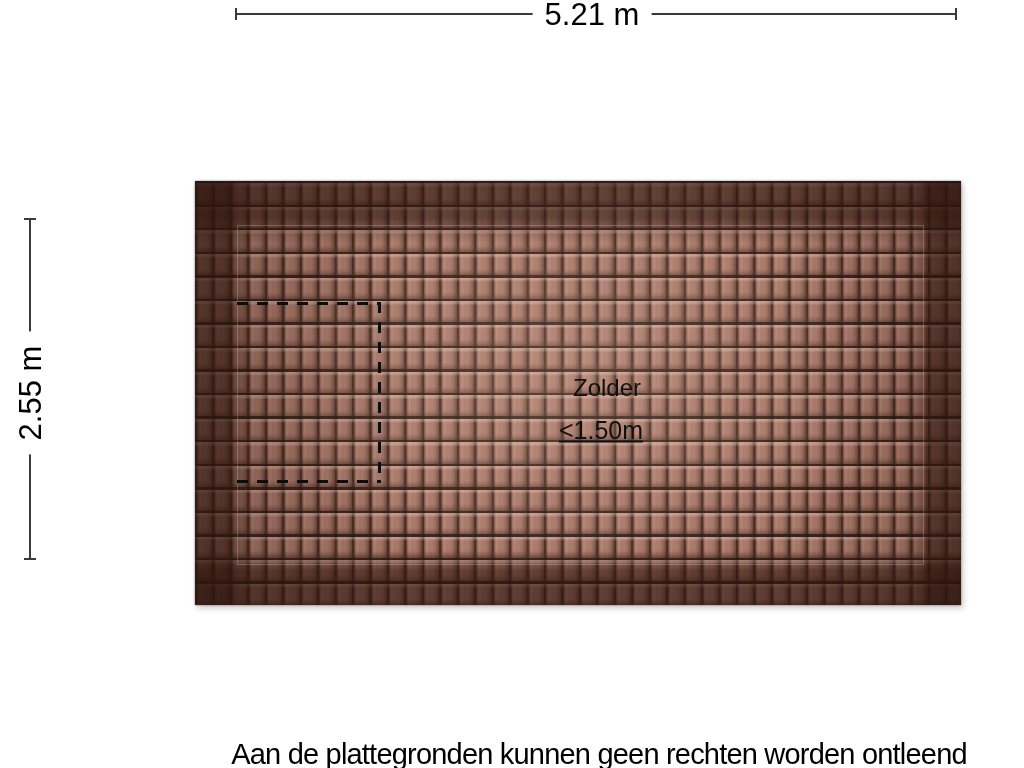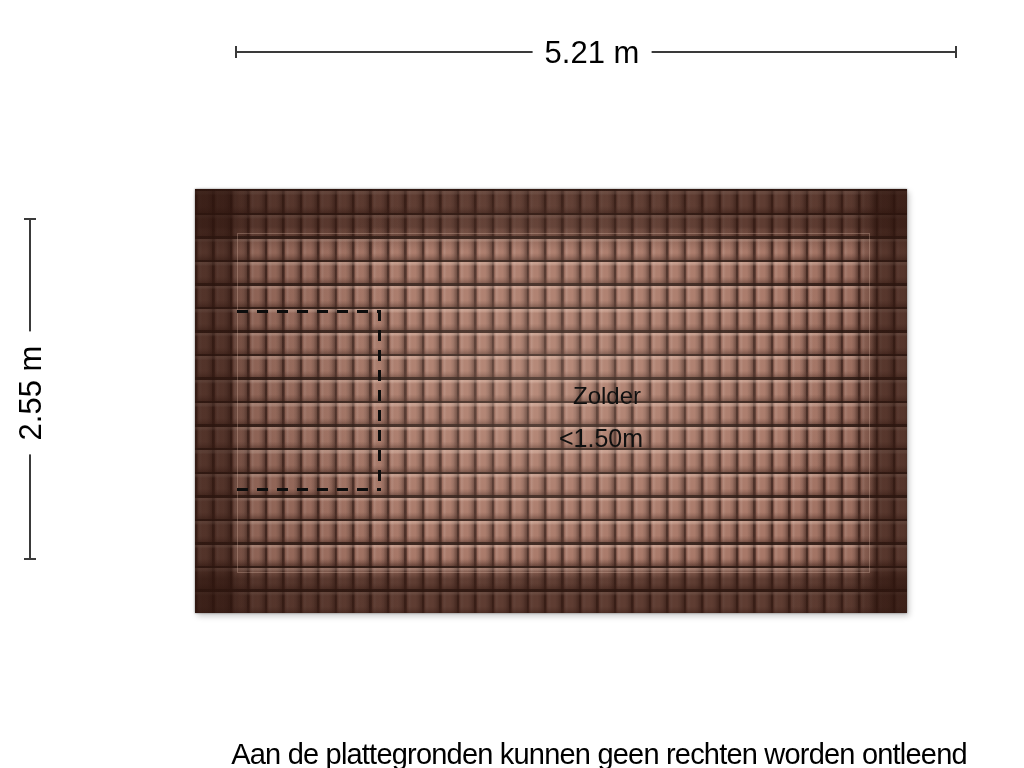--- a/index.html
+++ b/index.html
@@ -2,21 +2,21 @@
 <html><head>
 <meta charset="utf-8">
 <style>
   html,body { margin:0; padding:0; background:#ffffff; }
   .canvas {
     position:relative; width:1024px; height:768px; background:#ffffff;
     font-family:"Liberation Sans", sans-serif; overflow:hidden; color:#000;
   }
 
   
-  .dim-top { position:absolute; left:235px; top:0; width:722px; height:32px;margin-top:38px; }
+  .dim-top { position:absolute; left:235px; top:0; width:722px; height:32px; }
   .dim-top .line { position:absolute; left:0; right:0; top:13px; height:2px; background:#3a3a3a; }
   .dim-top .tick { position:absolute; top:8px; width:2px; height:12px; background:#3a3a3a; }
   .dim-top .tick.l { left:0; }
   .dim-top .tick.r { right:0; }
   .dim-top .label {
     position:absolute; left:357px; top:0; transform:translateX(-50%);
     background:#ffffff; padding:0 12px; font-size:31px; line-height:29px; white-space:nowrap;
   }
 
   .dim-left { position:absolute; left:18px; top:218px; width:26px; height:342px; }
@@ -25,21 +25,21 @@
   .dim-left .tick.t { top:0; }
   .dim-left .tick.b { bottom:0; }
   .dim-left .label {
     position:absolute; left:12px; top:175px;
     transform:translate(-50%,-50%) rotate(-90deg);
     background:#ffffff; padding:0 14px; font-size:31px; line-height:29px; white-space:nowrap;
   }
 
   
   .roof {
-    position:absolute; left:195px; top:189px; width:712px; height:424px;
+    position:absolute; left:195px; top:181px; width:766px; height:424px;
     box-shadow:2px 3px 6px rgba(0,0,0,0.22), 0 0 2px rgba(0,0,0,0.45);
   }
   .tiles {
     position:absolute; inset:0;
     background-color:#a87868;
     background-image:
       
       repeating-linear-gradient(180deg,
         rgba(42,24,18,0.88) 0px, rgba(42,24,18,0.88) 2.4px,
         rgba(255,228,212,0.30) 2.4px, rgba(255,228,212,0.30) 4.2px,
@@ -84,21 +84,21 @@
     position:absolute; top:0; bottom:0; right:0; width:3px;
     background:repeating-linear-gradient(180deg, #0d0d0d 0 11px, rgba(0,0,0,0) 11px 20px);
   }
 
   .room-label {
     position:absolute; left:412px; top:207px; transform:translate(-50%,-50%);
     font-size:24px; color:#101010; white-space:nowrap;
   }
   .height-label {
     position:absolute; left:406px; top:249px; transform:translate(-50%,-50%);
-    font-size:25px; color:#101010; white-space:nowrap;
+    font-size:25px; color:#101010; white-space:nowrap;text-decoration:underline;
   }
 
   
   .footer {
     position:absolute; left:599px; top:707px; transform:translateX(-50%);
     text-align:center; font-size:29px; line-height:30px; white-space:nowrap;
   }
   .footer .disclaimer { letter-spacing:-0.8px;margin-top:32px; }
 </style>
 </head>

